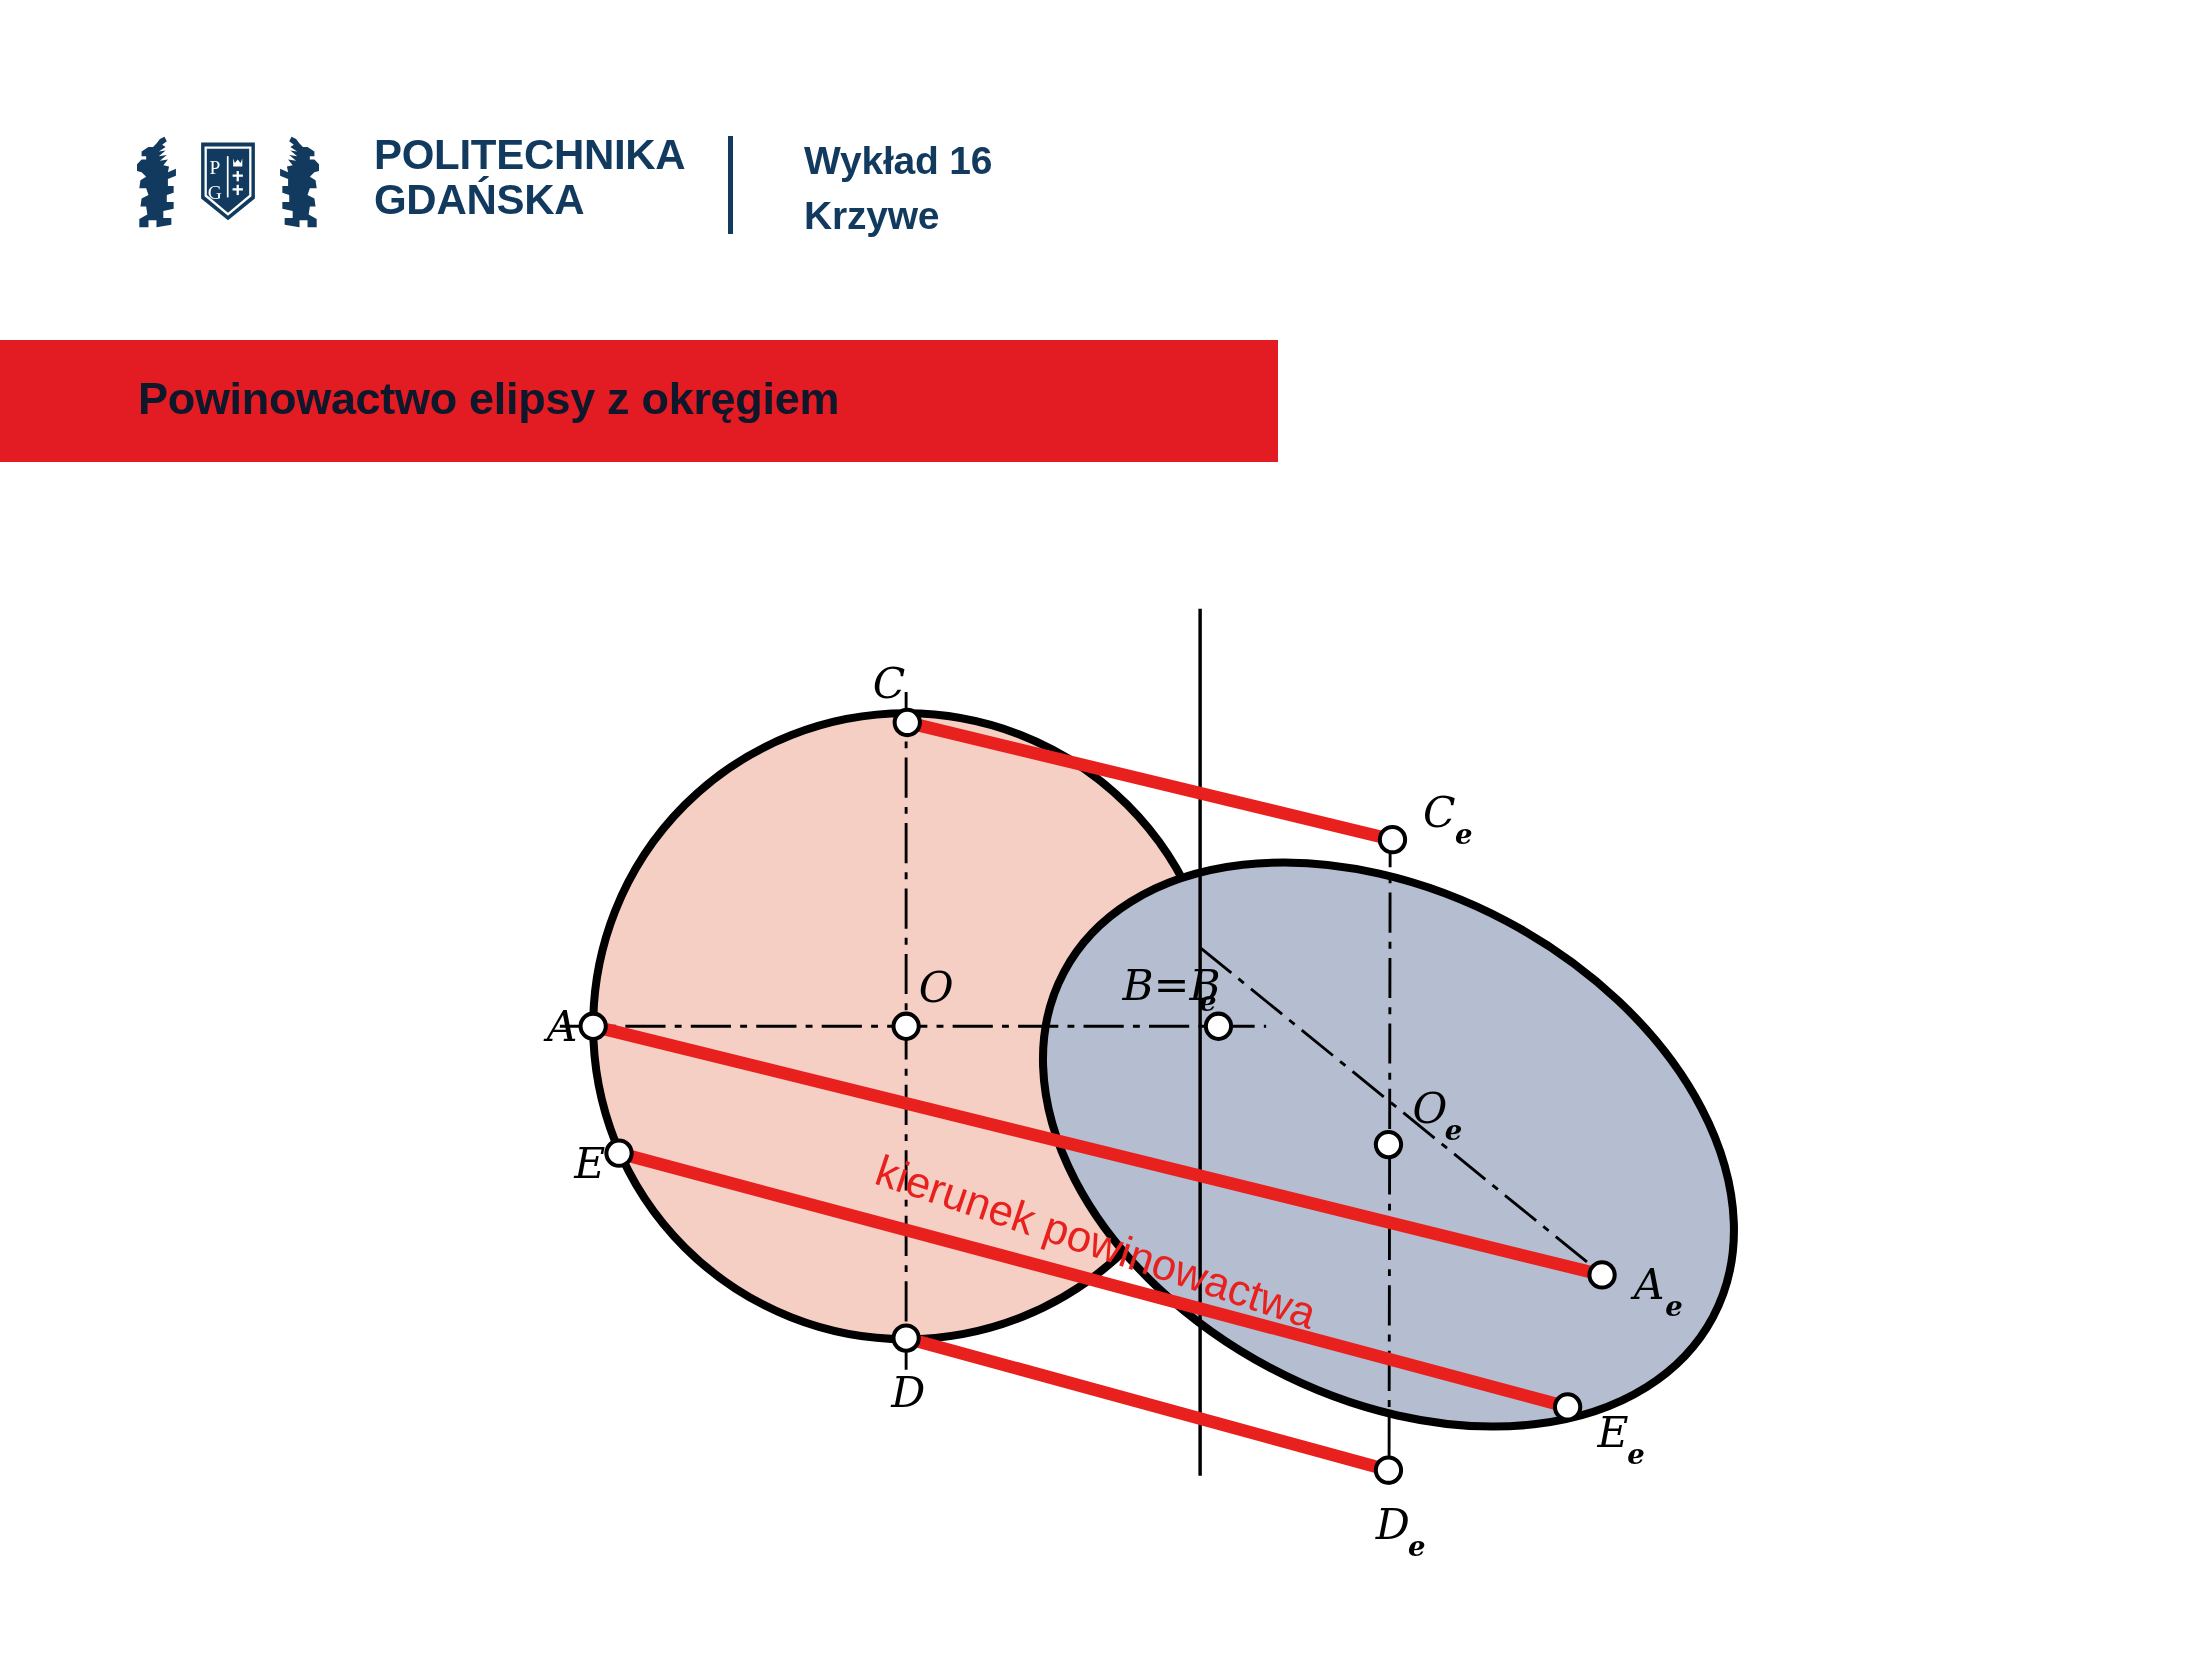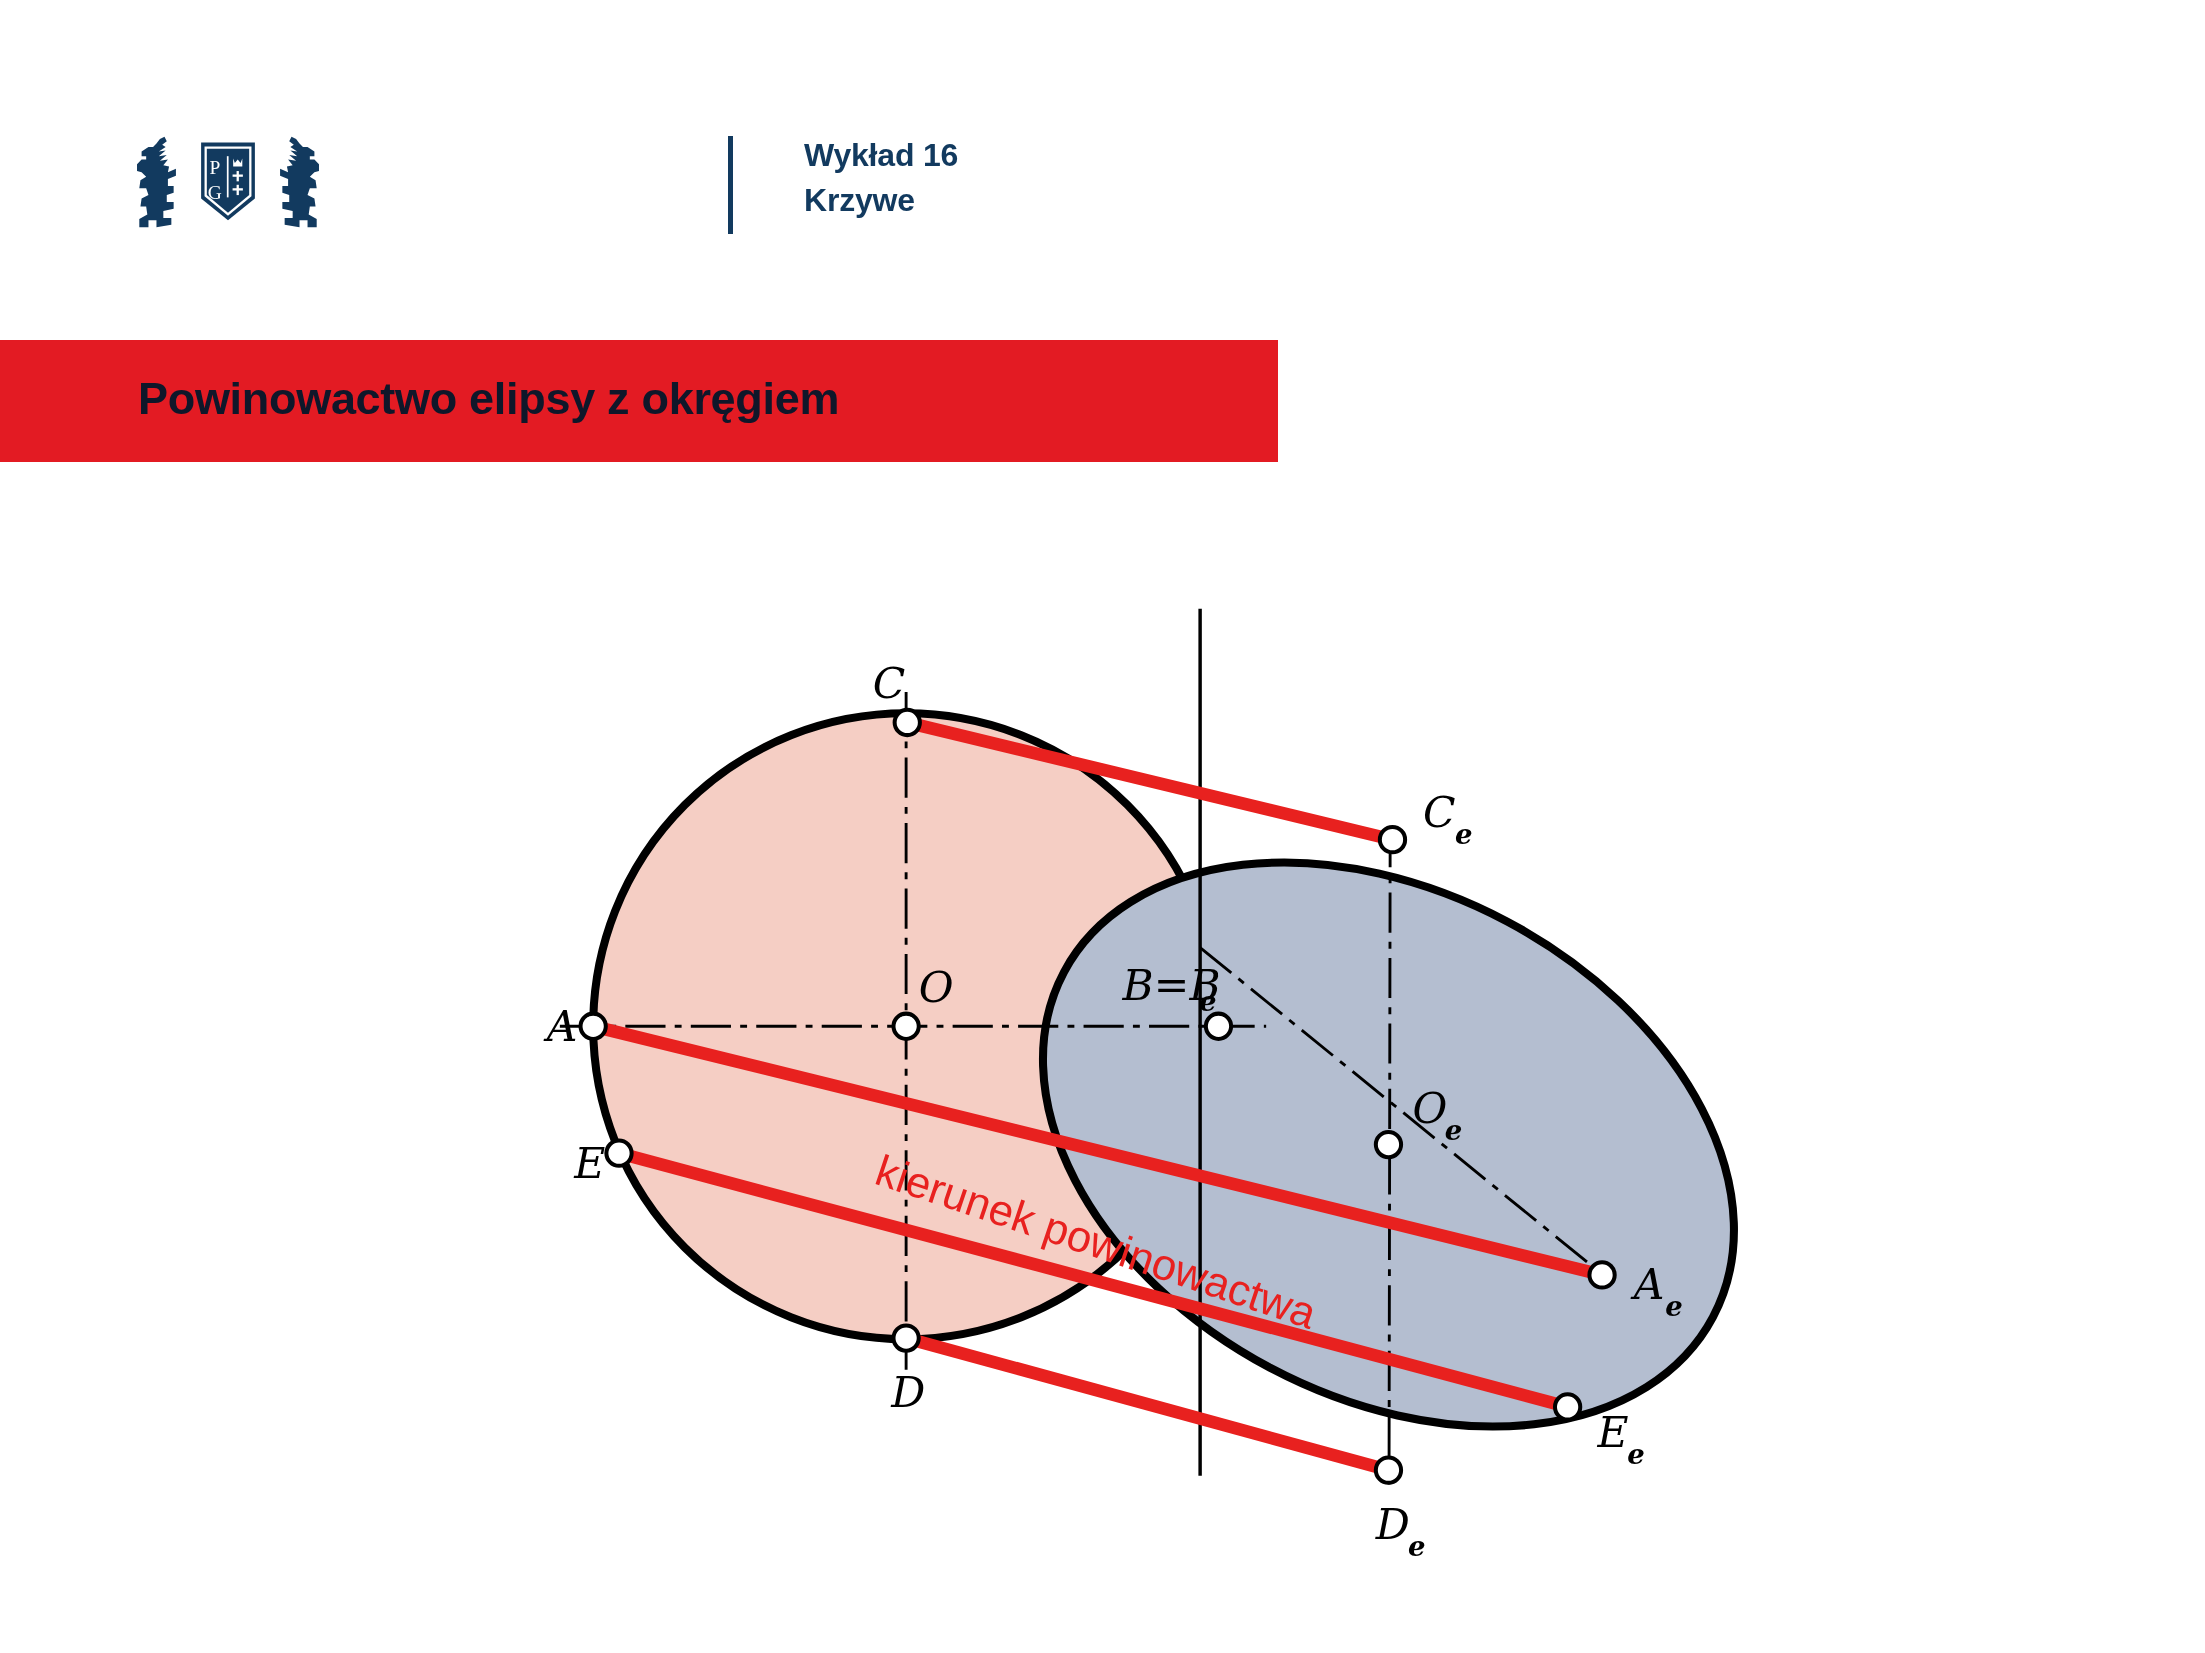--- a/index.html
+++ b/index.html
@@ -4,21 +4,21 @@
 <style>
   html,body{margin:0;padding:0;}
   body{width:2205px;height:1654px;background:#ffffff;font-family:"Liberation Sans",sans-serif;overflow:hidden;position:relative;}
 
   
   #header{position:absolute;left:0;top:0;width:2205px;height:322px;}
   #logo-block{position:absolute;left:133px;top:131px;width:190px;height:103px;}
   #brand-text{position:absolute;left:374px;top:132px;font-size:42px;font-weight:bold;line-height:1.08;letter-spacing:-0.3px;color:#123A5F;}
   #brand-text .l2{display:block;}
   #divider{position:absolute;left:728px;top:136px;width:5.2px;height:98px;background:#123A5F;}
-  #lecture-block{position:absolute;left:804px;top:133px;font-size:32px;font-weight:bold;line-height:1.42;color:#123A5F;letter-spacing:-0.2px;}
+  #lecture-block{position:absolute;left:804px;top:133px;font-size:39px;font-weight:bold;line-height:1.42;color:#123A5F;letter-spacing:-0.2px;}
 
   
   #title-bar{position:absolute;left:0;top:340px;width:1278px;height:122px;background:#E31B23;}
   #title-text{position:absolute;left:138px;top:373px;font-size:45px;font-weight:bold;color:#0f172a;letter-spacing:-0.3px;white-space:nowrap;}
 
   
   #diagram{position:absolute;left:0;top:0;width:2205px;height:1654px;}
   svg{display:block;}
   .lbl{font-family:"DejaVu Serif",serif;font-style:italic;font-size:74px;fill:#000;}
   .sub{font-family:"DejaVu Serif",serif;font-style:italic;font-weight:bold;font-size:48px;fill:#000;}
@@ -48,20 +48,24 @@
           <path d="M174 48 L177 56 L182 50 L187 56 L190 48 L190 62 L174 62 Z"></path>
           <rect x="180" y="70" width="4" height="18"></rect>
             <rect x="173" y="76" width="18" height="4"></rect>
           <rect x="180" y="94" width="4" height="18"></rect>
             <rect x="173" y="100" width="18" height="4"></rect>
         </g>
       </g>
     </svg>
   </div>
 
+  <div id="brand-text">
+    <span class="l1">POLITECHNIKA</span>
+    <span class="l2">GDAŃSKA</span>
+  </div>
 
   <div id="divider"></div>
 
   <div id="lecture-block">
     <div>Wykład 16</div>
     <div>Krzywe</div>
   </div>
 </div>
 
 <div id="title-bar"></div>

